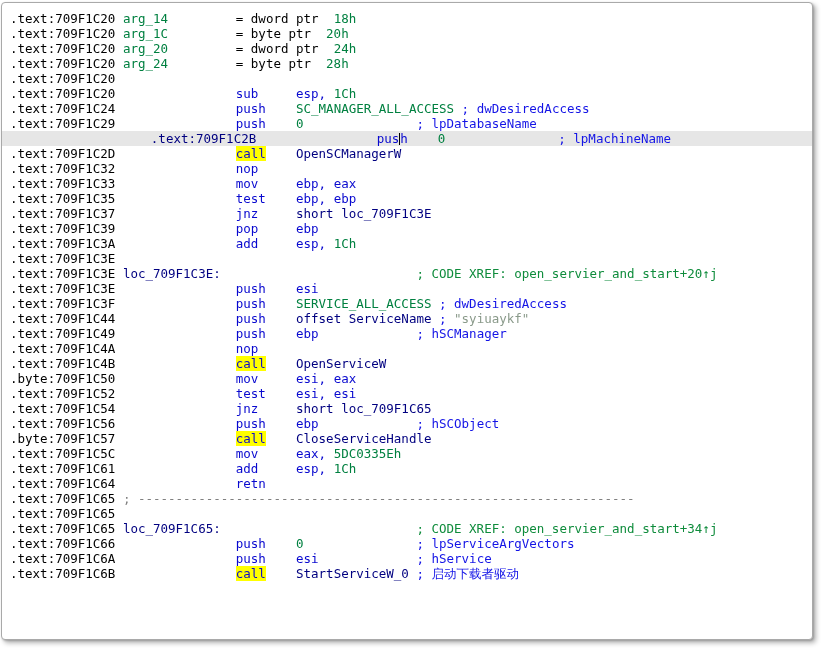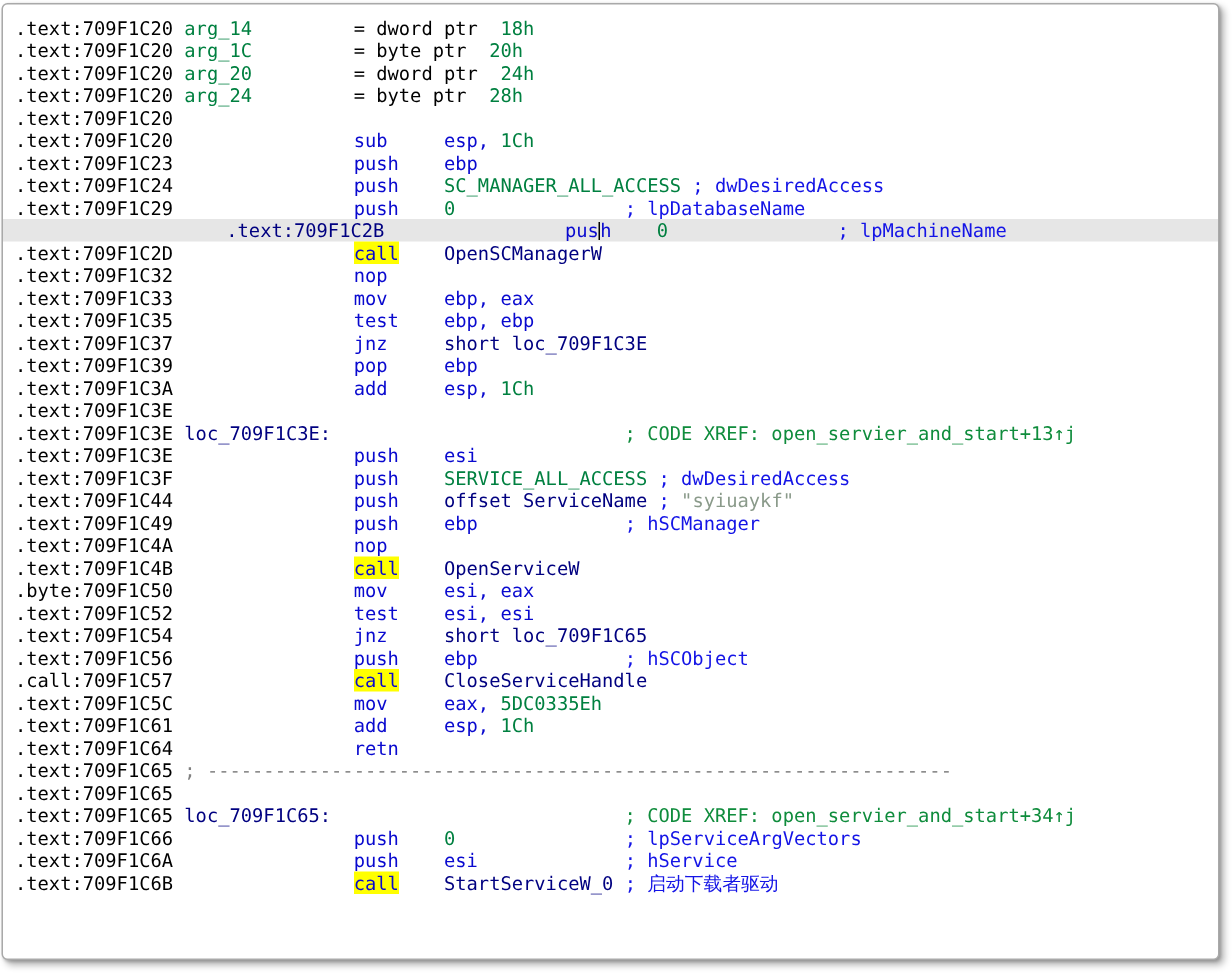--- a/index.html
+++ b/index.html
@@ -33,44 +33,43 @@
 <body>
 
 <div class="window">
   <div class="listing">
       <div class="row"><span class="a">.text:709F1C20</span><span class="t"> </span><span class="g">arg_14</span><span class="t">         </span><span class="t">= dword ptr  </span><span class="g">18h</span></div>
       <div class="row"><span class="a">.text:709F1C20</span><span class="t"> </span><span class="g">arg_1C</span><span class="t">         </span><span class="t">= byte ptr  </span><span class="g">20h</span></div>
       <div class="row"><span class="a">.text:709F1C20</span><span class="t"> </span><span class="g">arg_20</span><span class="t">         </span><span class="t">= dword ptr  </span><span class="g">24h</span></div>
       <div class="row"><span class="a">.text:709F1C20</span><span class="t"> </span><span class="g">arg_24</span><span class="t">         </span><span class="t">= byte ptr  </span><span class="g">28h</span></div>
       <div class="row"><span class="a">.text:709F1C20</span></div>
       <div class="row"><span class="a">.text:709F1C20</span><span class="t">                </span><span class="k">sub     </span><span class="k">esp, </span><span class="g">1Ch</span></div>
-      <div class="row"><span class="a">.text:709F1C23</span><span class="t">                </span><span class="k">push    </span><span class="k">ebp</span></div>
       <div class="row"><span class="a">.text:709F1C24</span><span class="t">                </span><span class="k">push    </span><span class="g">SC_MANAGER_ALL_ACCESS</span><span class="t"> </span><span class="c">; dwDesiredAccess</span></div>
       <div class="row"><span class="a">.text:709F1C29</span><span class="t">                </span><span class="k">push    </span><span class="g">0</span><span class="t">               </span><span class="c">; lpDatabaseName</span></div>
       <div class="row hl"><span class="ah">.text:709F1C2B</span><span class="t">                </span><span class="k">pus</span><span class="caret"></span><span class="k">h</span><span class="t">    </span><span class="g">0</span><span class="t">               </span><span class="c">; lpMachineName</span></div>
       <div class="row"><span class="a">.text:709F1C2D</span><span class="t">                </span><span class="y">call</span><span class="t">    </span><span class="n">OpenSCManagerW</span></div>
       <div class="row"><span class="a">.text:709F1C32</span><span class="t">                </span><span class="k">nop</span></div>
       <div class="row"><span class="a">.text:709F1C33</span><span class="t">                </span><span class="k">mov     </span><span class="k">ebp, eax</span></div>
       <div class="row"><span class="a">.text:709F1C35</span><span class="t">                </span><span class="k">test    </span><span class="k">ebp, ebp</span></div>
       <div class="row"><span class="a">.text:709F1C37</span><span class="t">                </span><span class="k">jnz     </span><span class="n">short loc_709F1C3E</span></div>
       <div class="row"><span class="a">.text:709F1C39</span><span class="t">                </span><span class="k">pop     </span><span class="k">ebp</span></div>
       <div class="row"><span class="a">.text:709F1C3A</span><span class="t">                </span><span class="k">add     </span><span class="k">esp, </span><span class="g">1Ch</span></div>
       <div class="row"><span class="a">.text:709F1C3E</span></div>
-      <div class="row"><span class="a">.text:709F1C3E</span><span class="t"> </span><span class="n">loc_709F1C3E:</span><span class="t">                          </span><span class="x">; CODE XREF: open_servier_and_start+13↑j</span></div>
+      <div class="row"><span class="a">.text:709F1C3E</span><span class="t"> </span><span class="n">loc_709F1C3E:</span><span class="t">                          </span><span class="x">; CODE XREF: open_servier_and_start+20↑j</span></div>
       <div class="row"><span class="a">.text:709F1C3E</span><span class="t">                </span><span class="k">push    </span><span class="k">esi</span></div>
       <div class="row"><span class="a">.text:709F1C3F</span><span class="t">                </span><span class="k">push    </span><span class="g">SERVICE_ALL_ACCESS</span><span class="t"> </span><span class="c">; dwDesiredAccess</span></div>
       <div class="row"><span class="a">.text:709F1C44</span><span class="t">                </span><span class="k">push    </span><span class="n">offset ServiceName</span><span class="t"> </span><span class="c">; </span><span class="s">"syiuaykf"</span></div>
       <div class="row"><span class="a">.text:709F1C49</span><span class="t">                </span><span class="k">push    </span><span class="k">ebp</span><span class="t">             </span><span class="c">; hSCManager</span></div>
       <div class="row"><span class="a">.text:709F1C4A</span><span class="t">                </span><span class="k">nop</span></div>
       <div class="row"><span class="a">.text:709F1C4B</span><span class="t">                </span><span class="y">call</span><span class="t">    </span><span class="n">OpenServiceW</span></div>
       <div class="row"><span class="a">.byte:709F1C50</span><span class="t">                </span><span class="k">mov     </span><span class="k">esi, eax</span></div>
       <div class="row"><span class="a">.text:709F1C52</span><span class="t">                </span><span class="k">test    </span><span class="k">esi, esi</span></div>
       <div class="row"><span class="a">.text:709F1C54</span><span class="t">                </span><span class="k">jnz     </span><span class="n">short loc_709F1C65</span></div>
       <div class="row"><span class="a">.text:709F1C56</span><span class="t">                </span><span class="k">push    </span><span class="k">ebp</span><span class="t">             </span><span class="c">; hSCObject</span></div>
-      <div class="row"><span class="a">.call:709F1C57</span><span class="t">                </span><span class="y">call</span><span class="t">    </span><span class="n">CloseServiceHandle</span></div>
+      <div class="row"><span class="a">.byte:709F1C57</span><span class="t">                </span><span class="y">call</span><span class="t">    </span><span class="n">CloseServiceHandle</span></div>
       <div class="row"><span class="a">.text:709F1C5C</span><span class="t">                </span><span class="k">mov     </span><span class="k">eax, </span><span class="g">5DC0335Eh</span></div>
       <div class="row"><span class="a">.text:709F1C61</span><span class="t">                </span><span class="k">add     </span><span class="k">esp, </span><span class="g">1Ch</span></div>
       <div class="row"><span class="a">.text:709F1C64</span><span class="t">                </span><span class="k">retn</span></div>
       <div class="row"><span class="a">.text:709F1C65</span><span class="t"> </span><span class="d">; ------------------------------------------------------------------</span></div>
       <div class="row"><span class="a">.text:709F1C65</span></div>
       <div class="row"><span class="a">.text:709F1C65</span><span class="t"> </span><span class="n">loc_709F1C65:</span><span class="t">                          </span><span class="x">; CODE XREF: open_servier_and_start+34↑j</span></div>
       <div class="row"><span class="a">.text:709F1C66</span><span class="t">                </span><span class="k">push    </span><span class="g">0</span><span class="t">               </span><span class="c">; lpServiceArgVectors</span></div>
       <div class="row"><span class="a">.text:709F1C6A</span><span class="t">                </span><span class="k">push    </span><span class="k">esi</span><span class="t">             </span><span class="c">; hService</span></div>
       <div class="row"><span class="a">.text:709F1C6B</span><span class="t">                </span><span class="y">call</span><span class="t">    </span><span class="n">StartServiceW_0</span><span class="t"> </span><span class="c">; 启动下载者驱动</span></div>
     </div>

